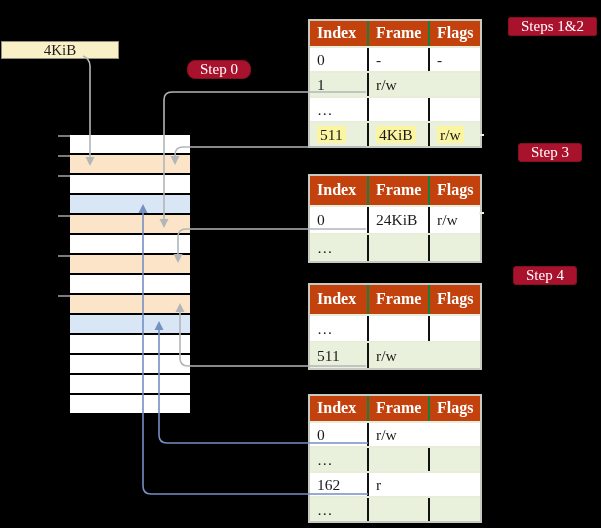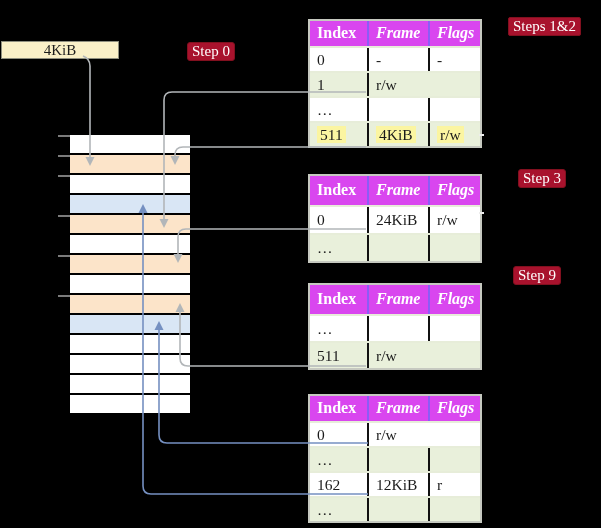--- a/index.html
+++ b/index.html
@@ -6,69 +6,69 @@
   .canvas{position:relative;width:601px;height:528px;background:#000;overflow:hidden;
           font-family:"Liberation Serif", serif;color:#1a1a1a;}
 
   
   .frame-box{position:absolute;left:1px;top:41px;width:116px;height:16px;
              background:#FAF0C8;border:1px solid #8F8F80;text-align:center;
              line-height:16px;font-size:15px;color:#1c1c1c;}
 
   
   .badge{position:absolute;background:#A8122D;color:#fff;font-size:15px;height:17px;
-         line-height:17px;padding:0 4px;border-radius:3px;border:1px solid #82101f;
+         line-height:17px;padding:0 12px;border-radius:3px;border:1px solid #82101f;
          white-space:nowrap;}
-  #badge-step0{left:187px;top:42px;}
+  #badge-step0{left:187px;top:60px;border-radius:8px;}
   #badge-steps12{left:508px;top:17px;border-radius:2px;}
-  #badge-step3{left:518px;top:169px;}
+  #badge-step3{left:518px;top:143px;}
   #badge-step4{left:513px;top:266px;}
 
   
   .stack{position:absolute;left:70px;top:135px;width:120px;}
   .stack-row{height:18px;margin-bottom:2px;}
   .c-white{background:#FFFFFF;}
   .c-peach{background:#FCE4C9;}
   .c-blue{background:#D9E6F5;}
   .tick{position:absolute;left:-12px;width:12px;height:2px;background:#7b7b7b;}
 
   
   .pt{position:absolute;left:308px;width:174px;border:2px solid #C6C9C0;
       background:#fff;box-sizing:border-box;}
   #pt1{top:19px;--rh:25px;--hh:25px;}
   #pt2{top:174px;--rh:28px;--hh:29px;}
   #pt3{top:283px;--rh:27px;--hh:29px;}
   #pt4{top:394px;--rh:25px;--hh:25px;}
   .pt-row{display:grid;grid-template-columns:57px 61px 52px;height:var(--rh);
           box-sizing:border-box;background:#fff;}
   .pt-row.shaded{background:#E9F0DB;}
-  .pt-header{height:var(--hh);background:#d946ef;}
+  .pt-header{height:var(--hh);background:#c2410c;}
   .pt-cell{padding-left:7px;font-size:15.5px;line-height:calc(var(--rh) - 2px);
            overflow:hidden;white-space:nowrap;}
   .pt-header .pt-cell{color:#fff;font-weight:bold;font-size:16px;
            line-height:calc(var(--hh) - 2px);}
-  .pt-header .pt-cell + .pt-cell{border-left:2px solid #8b5cf6;font-style:italic;}
+  .pt-header .pt-cell + .pt-cell{border-left:2px solid #15803d;}
   .pt-body .pt-cell + .pt-cell{border-left:2px solid #111;}
   .pt-body .pt-row{border-top:2px solid #E7EDD9;}
   .hl{background:#FBF5A1;padding:0 3px;}
 
   
   .arrows{position:absolute;left:0;top:0;pointer-events:none;}
 </style>
 </head>
 <body>
 
 <div class="canvas">
 
   <div class="frame-box">4KiB</div>
 
   <span class="badge" id="badge-step0">Step 0</span>
   <span class="badge" id="badge-steps12">Steps 1&amp;2</span>
   <span class="badge" id="badge-step3">Step 3</span>
-  <span class="badge" id="badge-step4">Step 9</span>
+  <span class="badge" id="badge-step4">Step 4</span>
 
   <div class="stack" id="memory-stack">
       <div class="stack-row c-white"></div>
       <div class="stack-row c-peach"></div>
       <div class="stack-row c-white"></div>
       <div class="stack-row c-blue"></div>
       <div class="stack-row c-peach"></div>
       <div class="stack-row c-white"></div>
       <div class="stack-row c-peach"></div>
       <div class="stack-row c-white"></div>
@@ -162,21 +162,20 @@
           <div class="pt-cell">0</div>
           <div class="pt-cell">r/w</div>
         </div>
         <div class="pt-row shaded">
           <div class="pt-cell">…</div>
           <div class="pt-cell"></div>
           <div class="pt-cell"></div>
         </div>
         <div class="pt-row">
           <div class="pt-cell">162</div>
-          <div class="pt-cell">12KiB</div>
           <div class="pt-cell">r</div>
         </div>
         <div class="pt-row shaded">
           <div class="pt-cell">…</div>
           <div class="pt-cell"></div>
           <div class="pt-cell"></div>
         </div>
       </div>
     </div>
 

